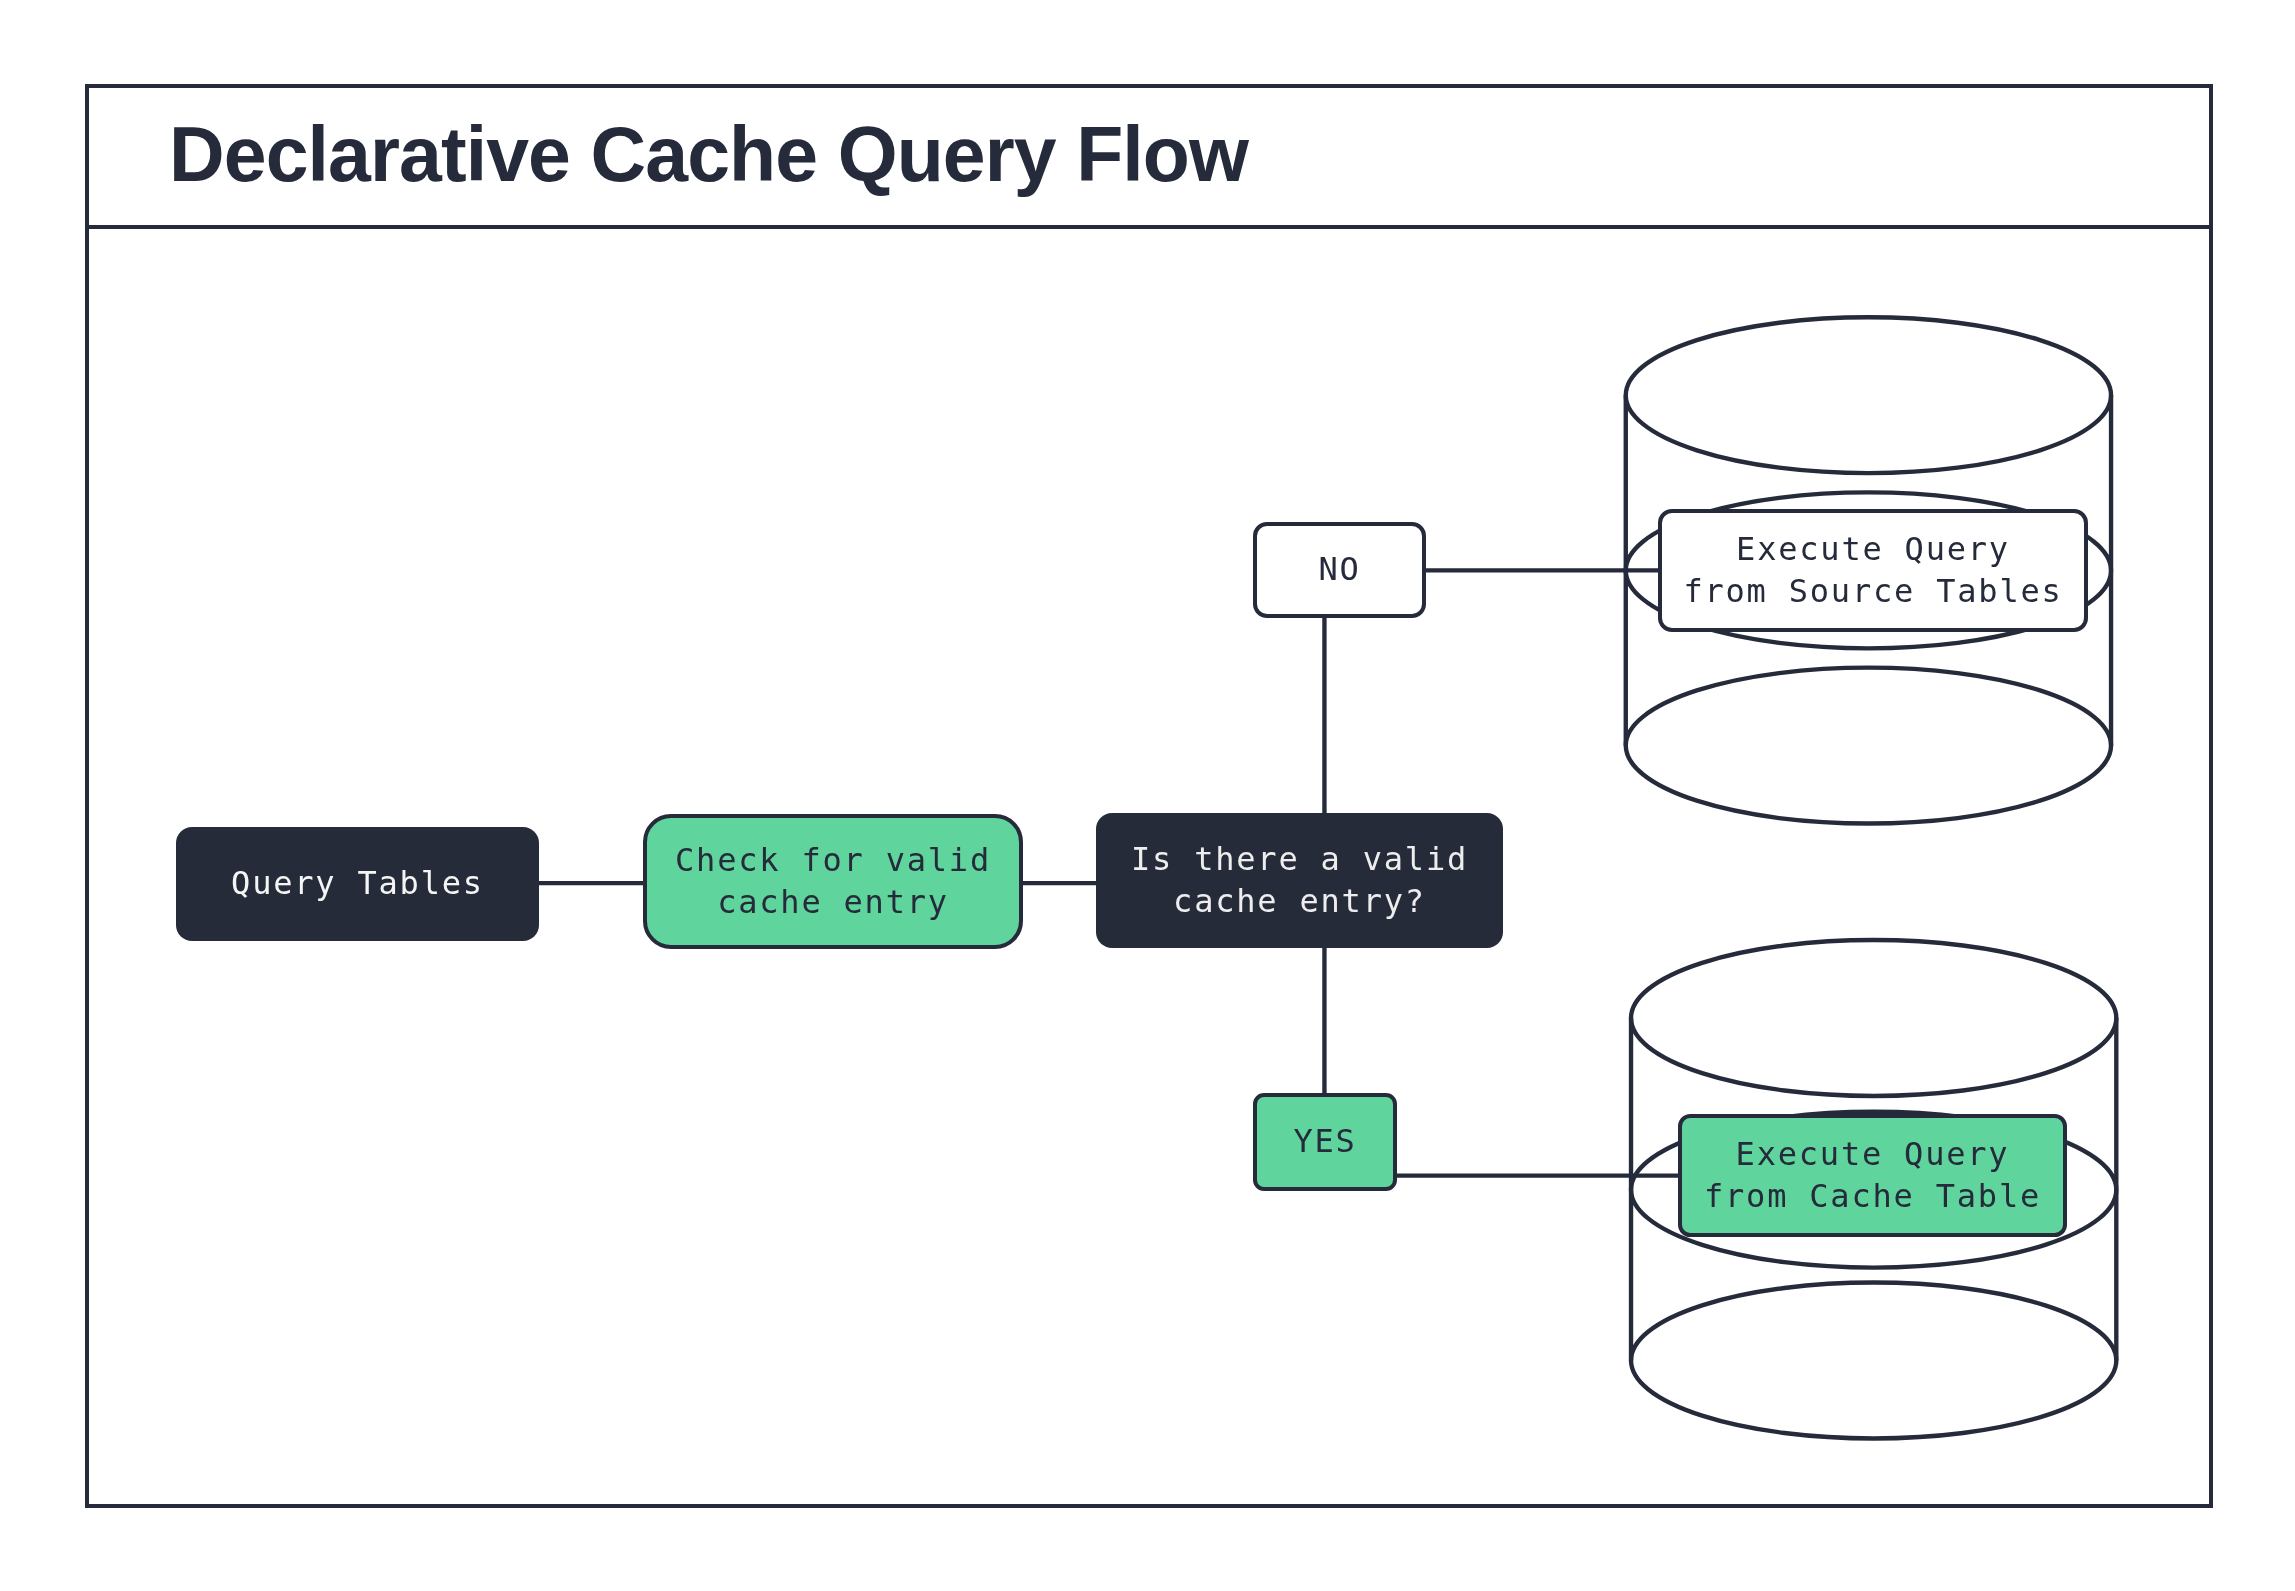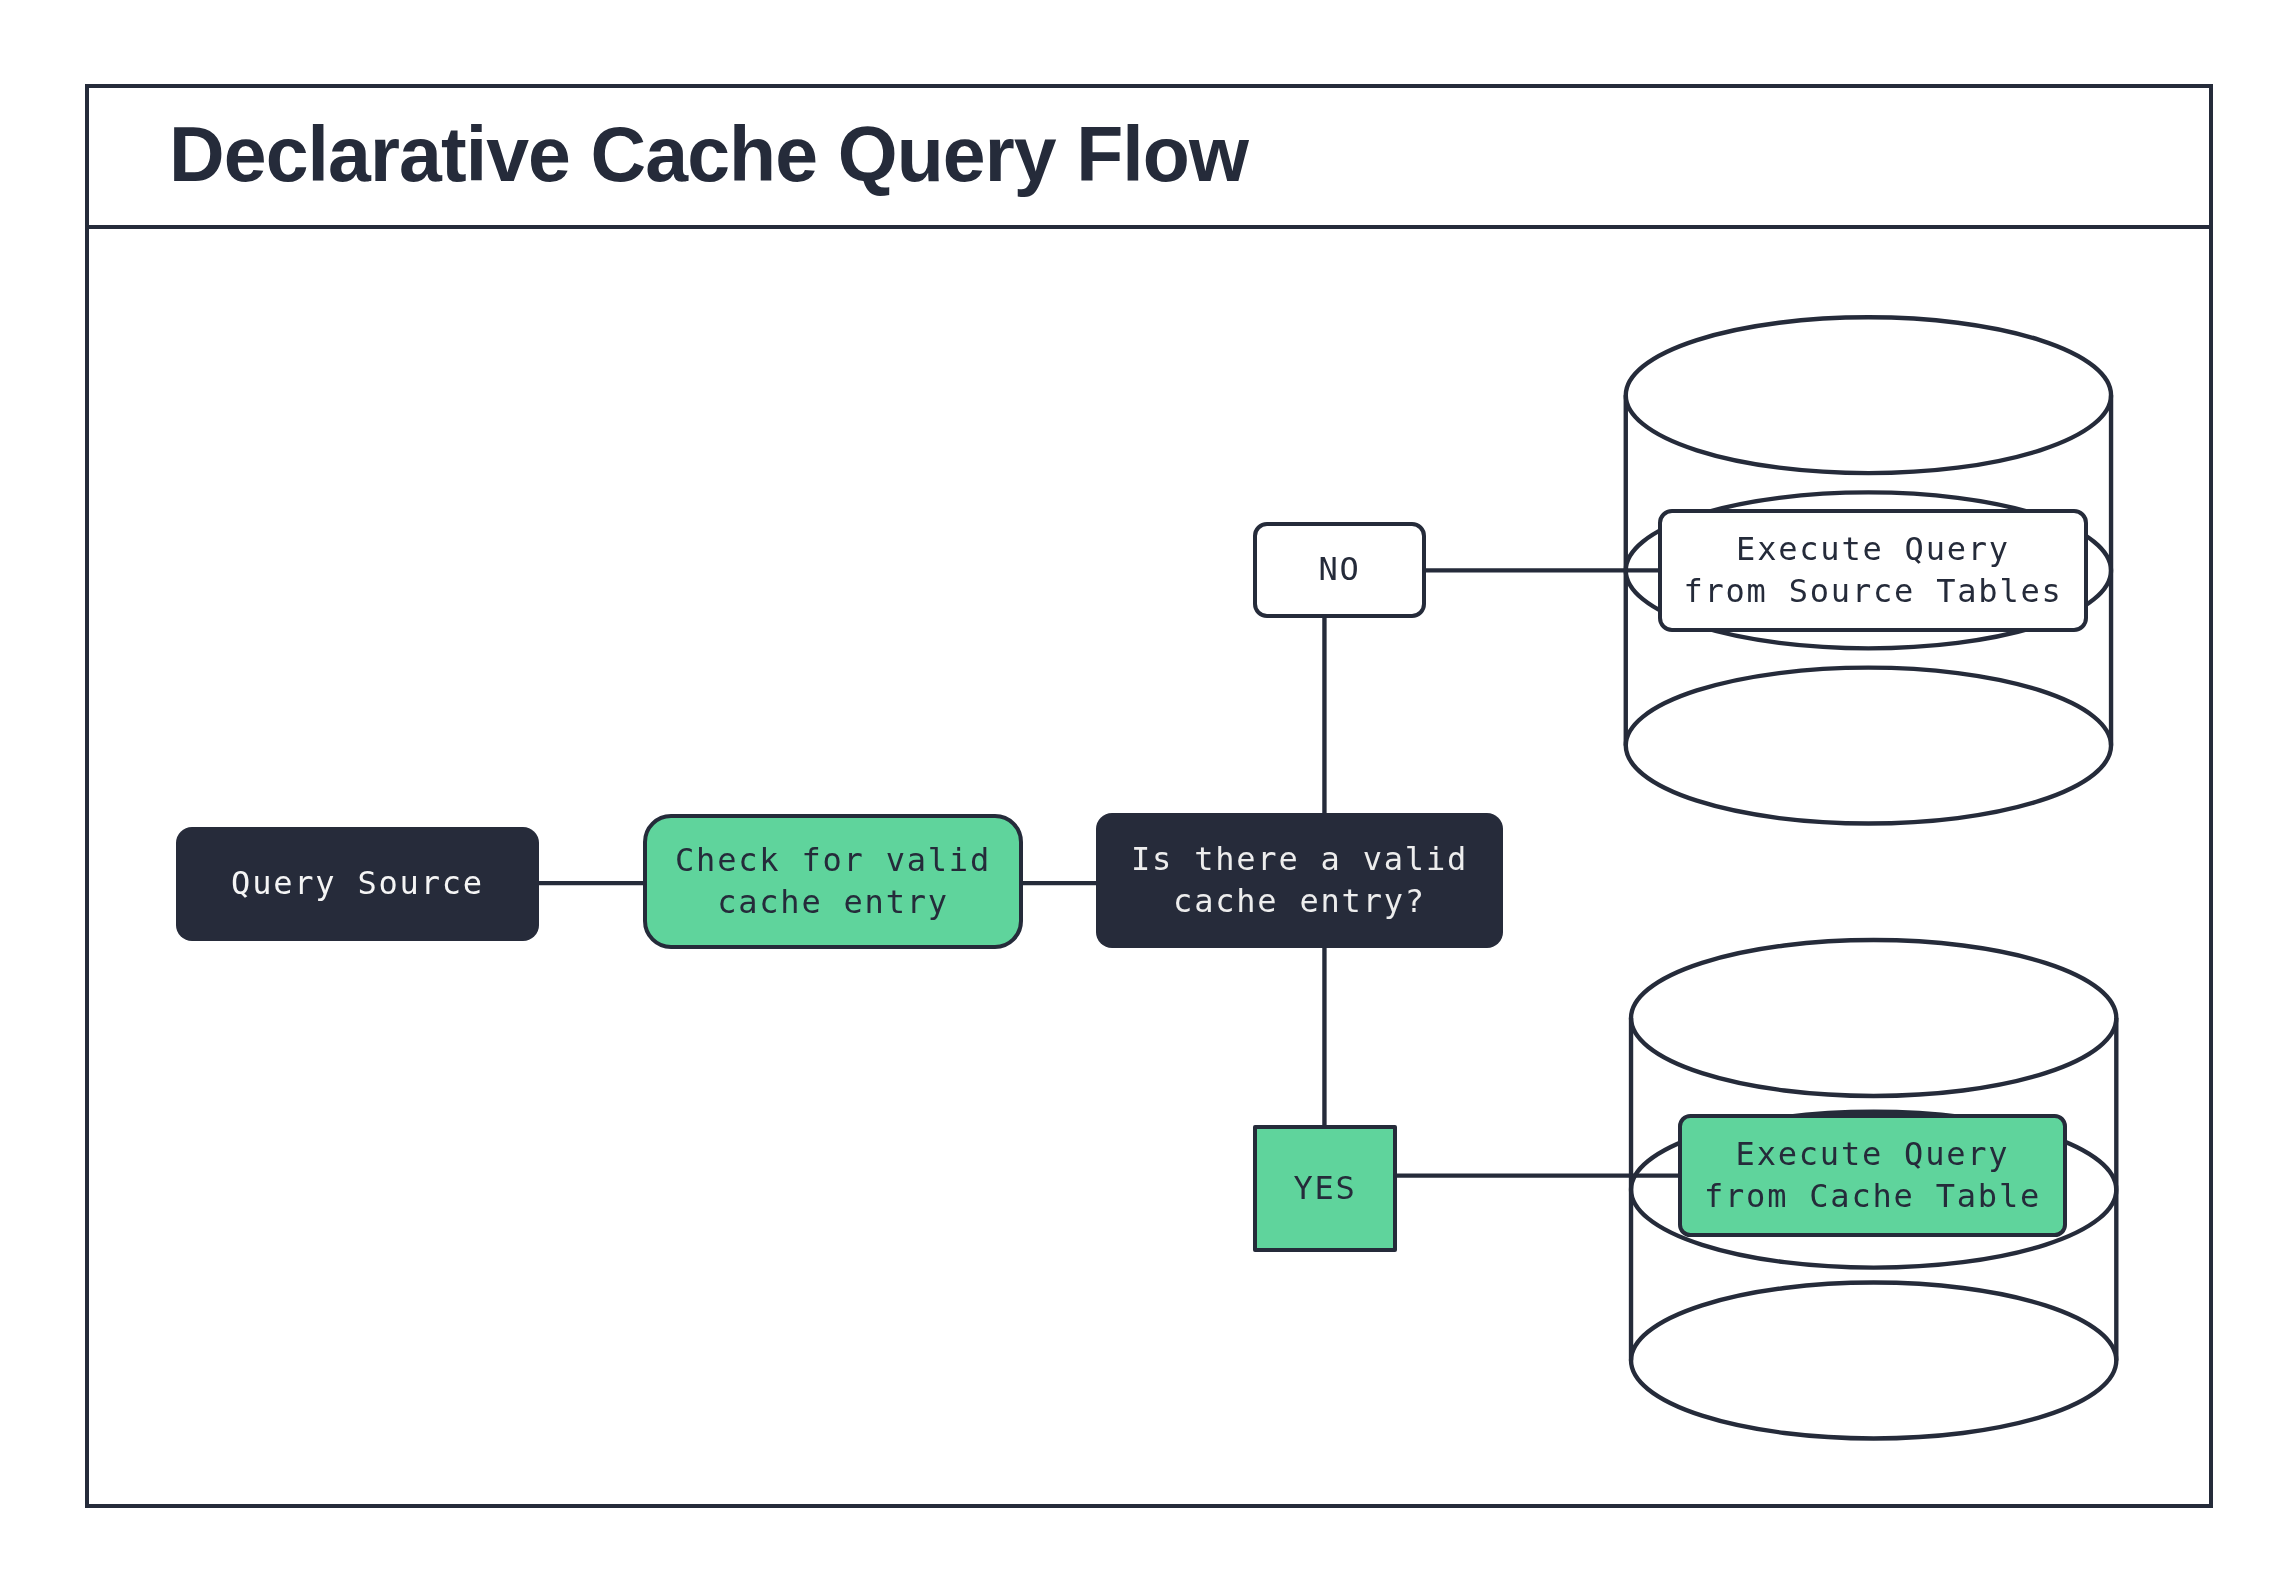--- a/index.html
+++ b/index.html
@@ -82,30 +82,30 @@
     <g>
       <line x1="1862" y1="1162" x2="1862" y2="1553"></line>
       <line x1="2416" y1="1162" x2="2416" y2="1553"></line>
       <ellipse cx="2139" cy="1553" rx="277" ry="89"></ellipse>
       <ellipse cx="2139" cy="1358" rx="277" ry="89"></ellipse>
       <ellipse cx="2139" cy="1162" rx="277" ry="89"></ellipse>
     </g>
   </g>
 </svg>
 
-<div class="node dark query" style="left:176px;top:827px;width:363px;height:114px;">Query Source</div>
+<div class="node dark query" style="left:176px;top:827px;width:363px;height:114px;">Query Tables</div>
 
 <div class="node green" style="left:643px;top:814px;width:380px;height:135px;">Check for valid
 cache entry</div>
 
 <div class="node dark" style="left:1096px;top:813px;width:407px;height:135px;">Is there a valid
 cache entry?</div>
 
 <div class="node white" style="left:1253px;top:522px;width:173px;height:96px;">NO</div>
 
-<div class="node green" style="left:1253px;top:1125px;width:144px;height:127px;border-radius:2px;">YES</div>
+<div class="node green" style="left:1253px;top:1093px;width:144px;height:98px;border-radius:11px;">YES</div>
 
 <div class="node white" style="left:1658px;top:509px;width:430px;height:123px;">Execute Query
 from Source Tables</div>
 
 <div class="node green" style="left:1678px;top:1114px;width:389px;height:123px;border-radius:12.3px;">Execute Query
 from Cache Table</div>
 
 
 </body></html>

